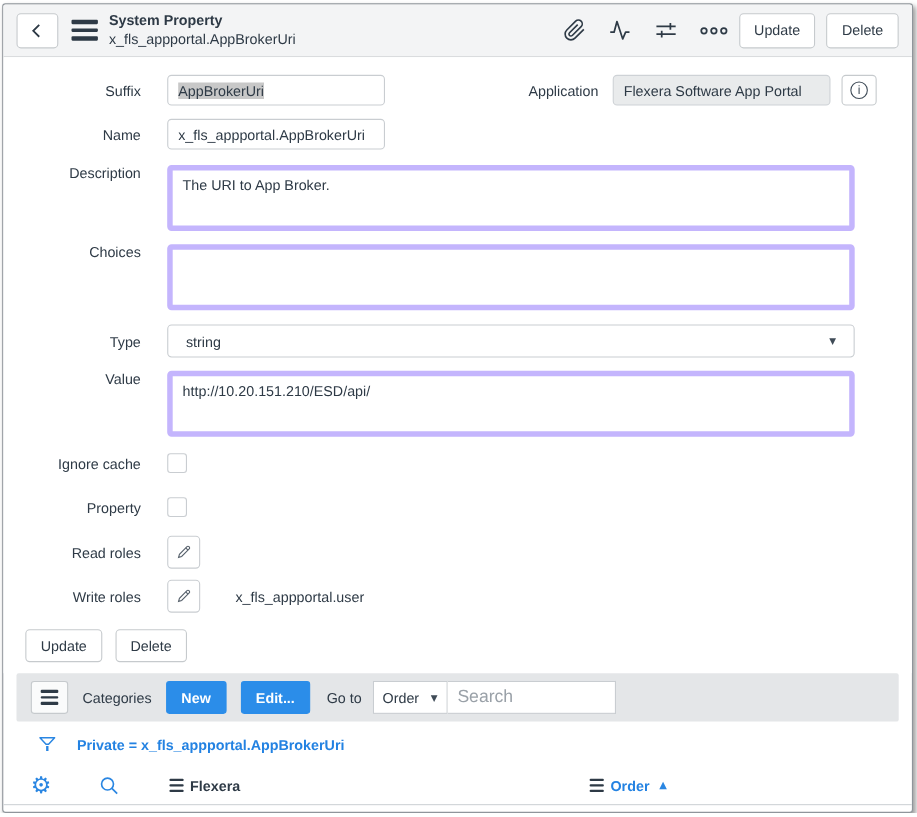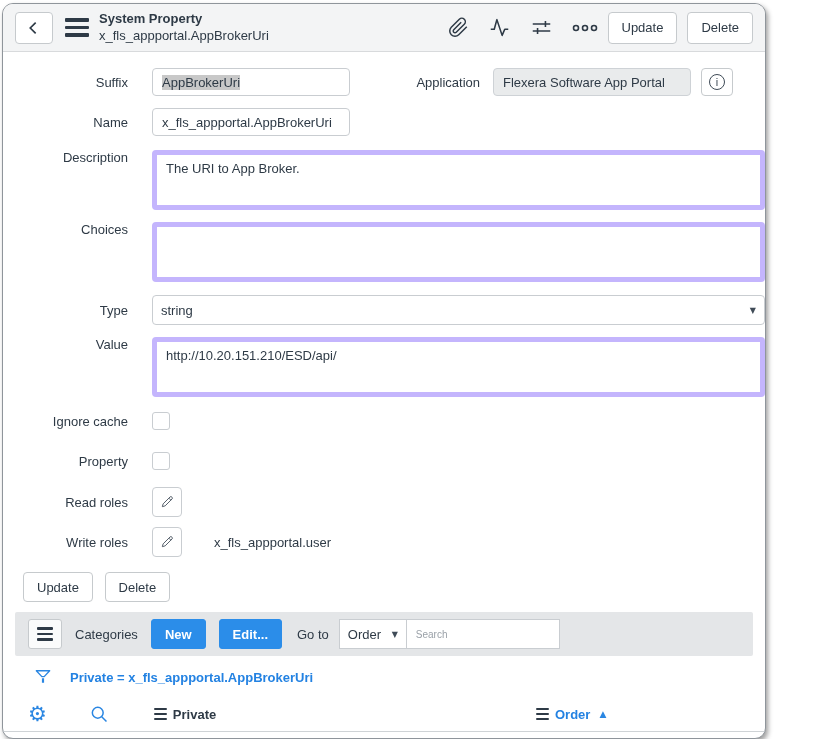--- a/index.html
+++ b/index.html
@@ -2,22 +2,22 @@
 <html><head>
 <meta charset="utf-8">
 <style>
   * { box-sizing: border-box; }
   html,body { margin:0; padding:0; background:#ffffff; }
   body {
     font-family:"Liberation Sans","DejaVu Sans",sans-serif;
     font-size:13px; color:#2e3a46;
   }
   .window {
-    width:764px; height:736px; margin:3px 0 0 2px;
-    border:1px solid #8f959b; border-radius:11px;
+    width:828px; height:736px; margin:3px 0 0 2px;
+    border:1px solid #8f959b; border-radius:3px;
     box-shadow:2px 3px 5px rgba(0,0,0,.38);
     background:#fff; overflow:hidden;
     display:flex; flex-direction:column;
   }
 
   
   .form-header {
     height:48px; flex-shrink:0;
     background:#f3f4f5; border-bottom:1px solid #d8dadc;
     display:flex; align-items:center; padding:0 12px;
@@ -69,21 +69,21 @@
   .app-group .flabel2 { margin-right:13px; }
 
   .ta {
     width:625px; height:60px; border:5px solid #c4b5fd; border-radius:4px;
     padding:6px 9px; font-family:inherit; font-size:13px; color:#2e3a46;
     resize:none; background:#fff;
   }
   .selectlike {
     width:625px; height:30px; border:1px solid #c9cdd1; border-radius:4px;
     background:#fff; display:flex; align-items:center; justify-content:space-between;
-    padding:0 8px; cursor:pointer;
+    padding:0 16px; cursor:pointer;
   }
   .caret { font-size:8px; color:#3f4b57; font-family:"DejaVu Sans",sans-serif; }
 
   .cb {
     appearance:none; -webkit-appearance:none; width:18px; height:18px;
     border:1px solid #c9cdd1; border-radius:3px; background:#fff; margin:0; cursor:pointer;
   }
   .role-btn {
     width:30px; height:30px; border:1px solid #c9cdd1; border-radius:4px;
     background:#fff; display:flex; align-items:center; justify-content:center;
@@ -117,21 +117,21 @@
     font-family:inherit; font-size:13px; cursor:pointer;
   }
   .goto-label { margin-left:15px; margin-right:10px; }
   .goto-select {
     width:68px; height:30px; background:#fff; border:1px solid #c9cdd1;
     display:flex; align-items:center; justify-content:space-between;
     padding:0 8px; cursor:pointer;
   }
   .rl-search {
     width:153px; height:30px; border:1px solid #c9cdd1; border-left:none;
-    padding:0 9px; font-family:inherit; font-size:10px; color:#701a75;
+    padding:0 9px; font-family:inherit; font-size:16px; color:#701a75;
   }
   .rl-search::placeholder { color:#9aa1a8; }
 
   .rl-filter { display:flex; align-items:center; padding:10px 0 9px; }
   .funnel { margin-left:30px; color:#2a86e2; display:flex; }
   .filter-text { margin-left:17px; color:#2382e2; font-weight:700; cursor:pointer; }
 
   .rl-thead {
     position:relative; height:35px; border-bottom:1px solid #cfd3d6;
     display:flex; align-items:center;
@@ -330,21 +330,21 @@
               <line x1="15.3" y1="15.3" x2="21" y2="21"></line>
             </g>
           </svg>
       </button>
       <div class="col-head col-cat">
         <span class="th-bars">
             <span></span>
             <span></span>
             <span></span>
           </span>
-        <span>Private</span>
+        <span>Flexera</span>
       </div>
       <div class="col-head col-order">
         <span class="th-bars">
             <span></span>
             <span></span>
             <span></span>
           </span>
         <span>Order</span>
         <span class="sort-arrow">▲</span>
       </div>

